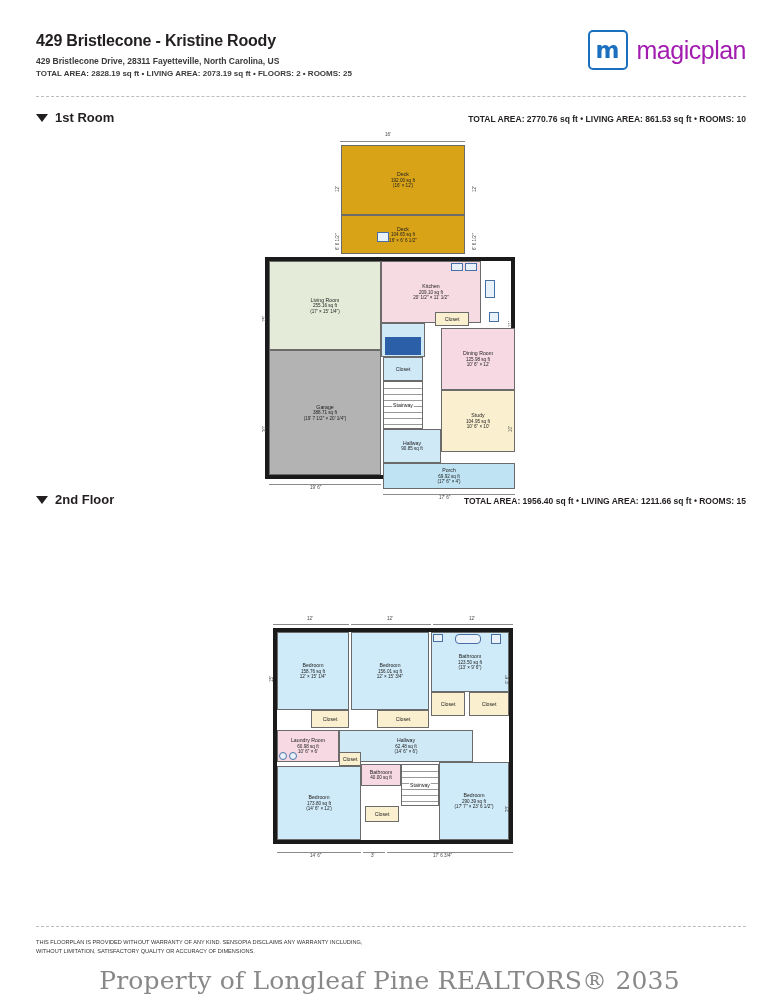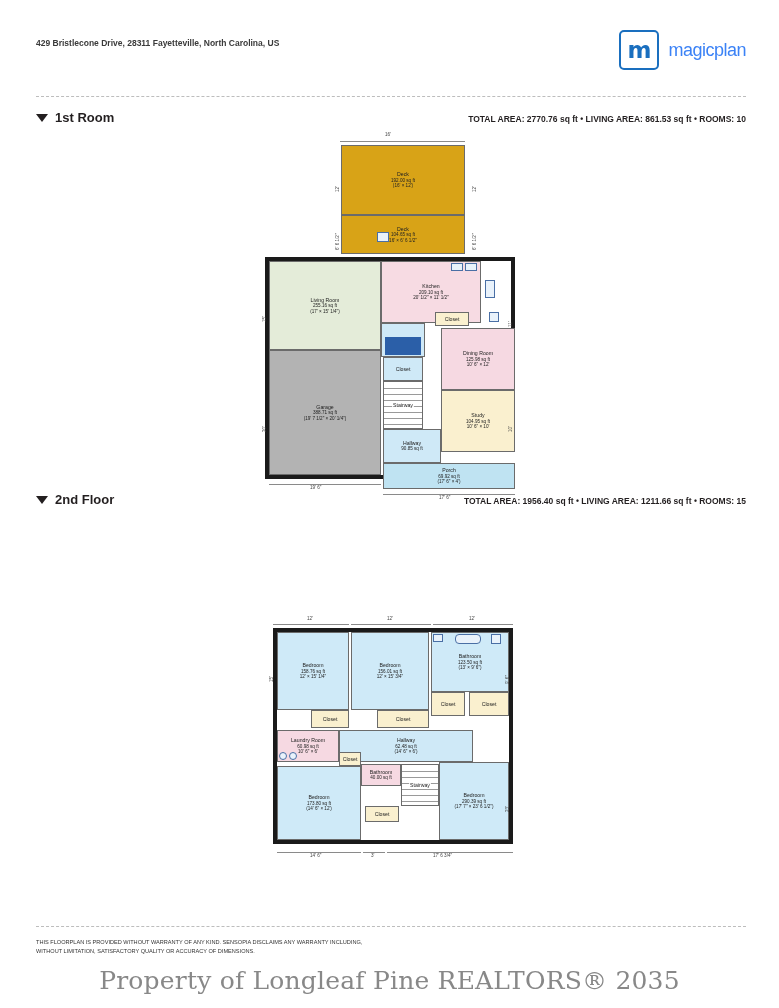--- a/index.html
+++ b/index.html
@@ -20,21 +20,21 @@
   .addr { font-size:8.5px; margin-top:6px; color:#3a3a3a;font-weight:bold; }
   .stats { font-size:8px; margin-top:3px; color:#3a3a3a; font-weight:bold; }
 
   .brand { position:absolute; right:0px; top:-2px; display:flex; align-items:center; gap:9px; }
   .brand-mark {
     width:40px; height:40px; border:2px solid #1a6fbf; border-radius:5px;
     display:flex; align-items:center; justify-content:center;
     font-size:23px; font-weight:bold; color:#1a6fbf; font-family:"DejaVu Sans", sans-serif;
     line-height:1;
   }
-  .brand-name { font-size:18px; color:#3b82f6; letter-spacing:-0.5px; }
+  .brand-name { font-size:25px; color:#a21caf; letter-spacing:-0.5px; }
 
   .hr-dashed { position:absolute; left:36px; width:710px; border-top:1px dashed #bdbdbd; }
 
   
   .floor-head { position:absolute; left:36px; width:710px; }
   .floor-name { font-size:13px; font-weight:bold; display:flex; align-items:center; gap:7px; }
   .tri { width:0;height:0;border-left:6px solid transparent;border-right:6px solid transparent;border-top:8px solid #231f20; }
   .floor-stats { position:absolute; right:0; top:4px; font-size:8.5px; font-weight:bold; }
 
   
@@ -90,21 +90,23 @@
     text-align:center; font-family:"DejaVu Serif", serif; font-size:25px;
     color:#6e6e6e; opacity:0.82; letter-spacing:0.2px;
   }
 </style>
 </head>
 <body>
 
 <div class="page">
 
   <div class="header">
+    <div class="title">429 Bristlecone - Kristine Roody</div>
     <div class="addr">429 Bristlecone Drive, 28311 Fayetteville, North Carolina, US</div>
+    <div class="stats">TOTAL AREA: 2828.19 sq ft • LIVING AREA: 2073.19 sq ft • FLOORS: 2 • ROOMS: 25</div>
 
     <div class="brand">
       <div class="brand-mark">m</div>
       <div class="brand-name">magicplan</div>
     </div>
   </div>
 
   <div class="hr-dashed" style="top:96px;"></div>
 
   <div class="floor-head" style="top:110px;">

